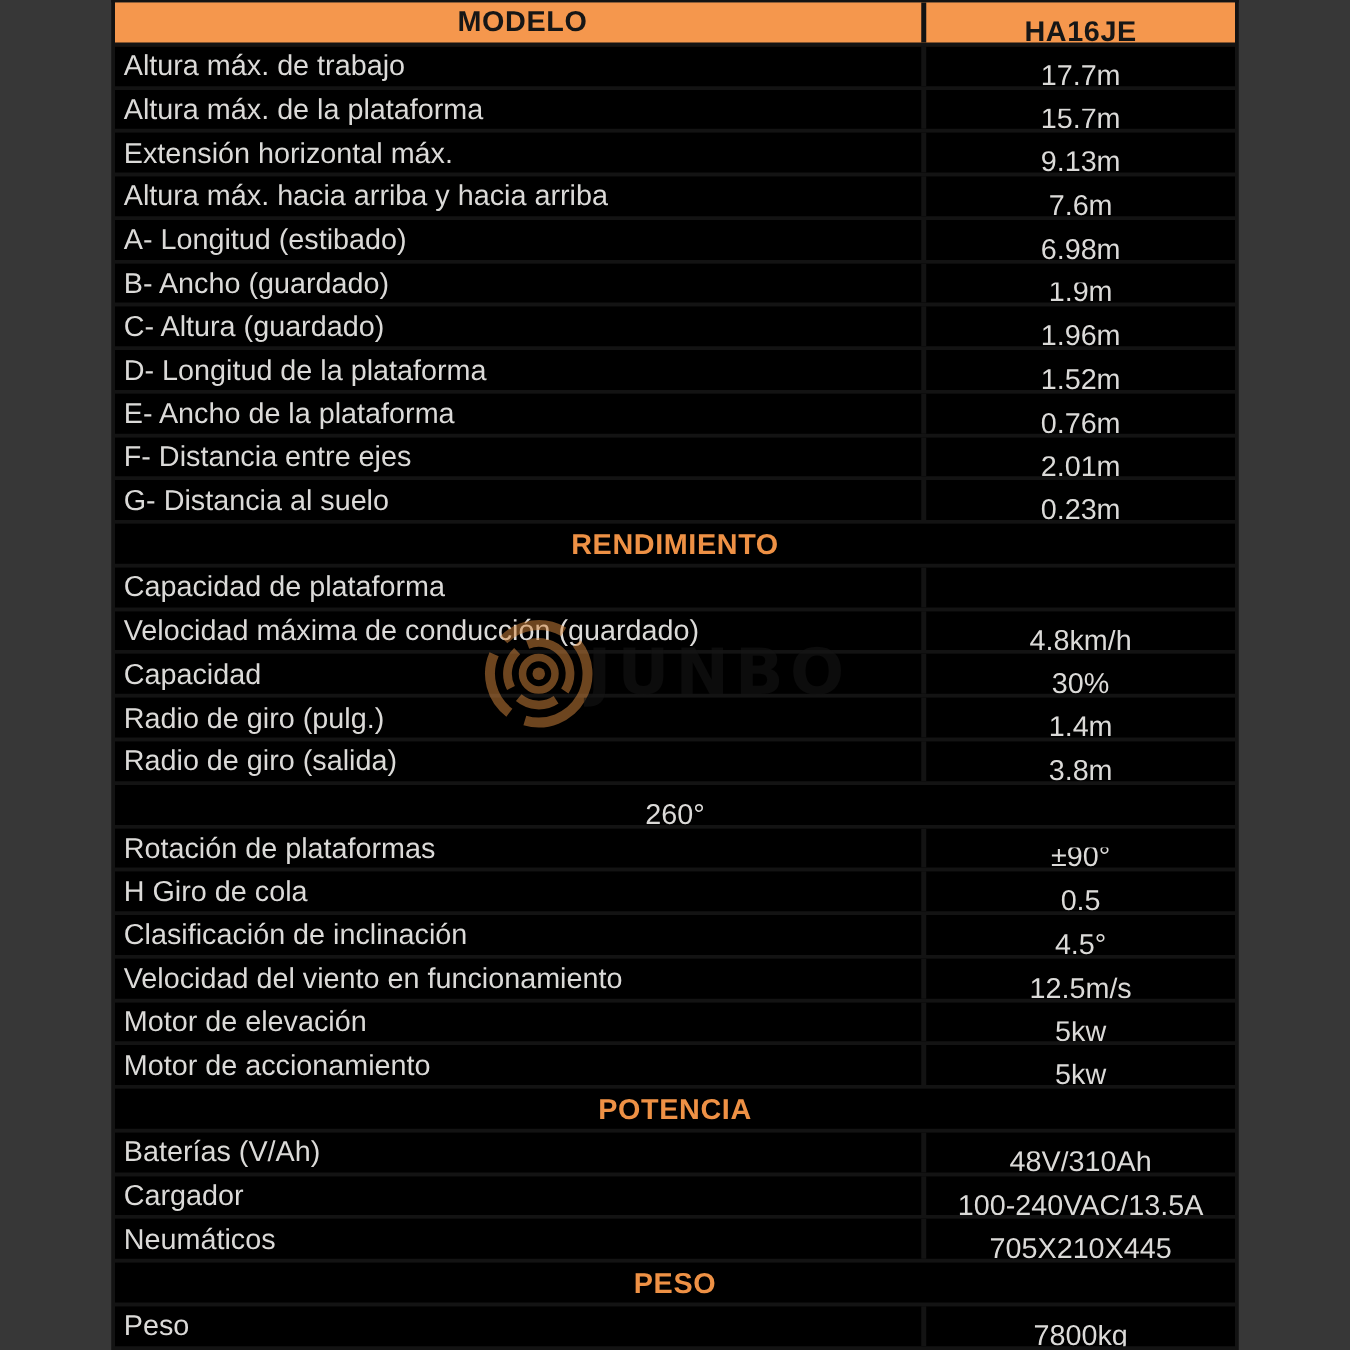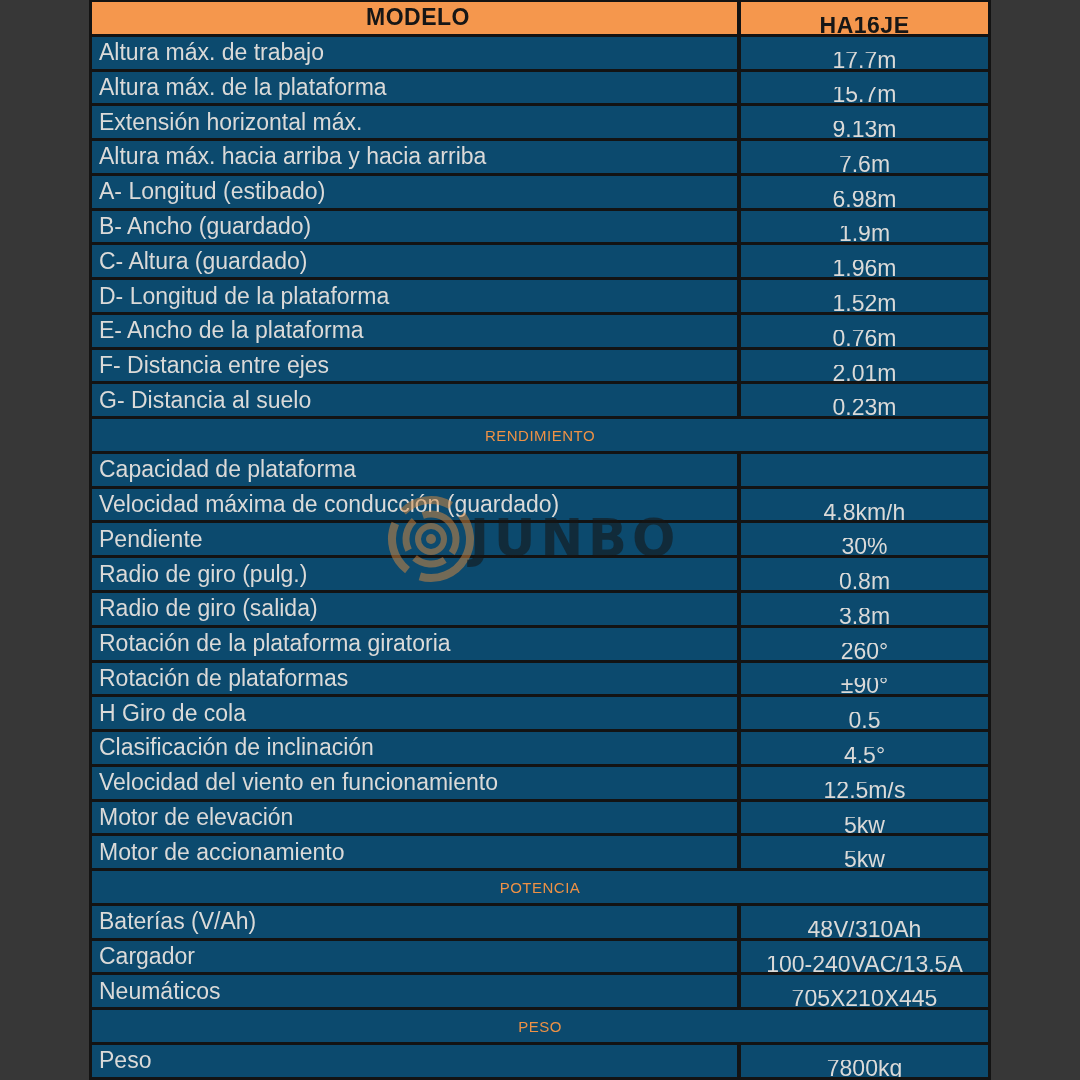--- a/index.html
+++ b/index.html
@@ -16,21 +16,21 @@
     left: 89px; top: 0;
     width: 902px;
     border-left: 3px solid #131313;
     border-right: 3px solid #131313;
     border-top: 2px solid #131313;
   }
   .row {
     height: 34.77px;
     display: flex;
     align-items: stretch;
-    background: #0c4a6e;
+    background: #000000;
     border-bottom: 3px solid #131313;
   }
   .header-row { background: #F5974D; }
   .header-row .cell {
     color: #161616;
     font-weight: bold;
     font-size: 23px;
     justify-content: center;
     letter-spacing: 0.5px;
   }
@@ -53,22 +53,22 @@
     justify-content: center;
     margin-top: 15px;
   }
   .section-row { justify-content: center; }
   .section-title {
     display: flex;
     align-items: center;
     justify-content: center;
     width: 100%;
     color: #EE9145;
-    font-weight: normal;
-    font-size: 15px;
+    font-weight: bold;
+    font-size: 23px;
     letter-spacing: 0.5px;
   }
 
   
   .watermark {
     position: absolute;
     left: 0; top: 0; width: 1080px; height: 760px;
     pointer-events: none;
     border-radius: 27px;
   }
@@ -147,33 +147,32 @@
           <div class="section-title">RENDIMIENTO</div>
         </div>
         <div class="row data-row">
           <div class="cell label-cell">Capacidad de plataforma</div>
         </div>
         <div class="row data-row">
           <div class="cell label-cell">Velocidad máxima de conducción (guardado)</div>
           <div class="cell value-cell">4.8km/h</div>
         </div>
         <div class="row data-row">
-          <div class="cell label-cell">Pendiente</div>
+          <div class="cell label-cell">Capacidad</div>
           <div class="cell value-cell">30%</div>
         </div>
         <div class="row data-row">
           <div class="cell label-cell">Radio de giro (pulg.)</div>
-          <div class="cell value-cell">0.8m</div>
+          <div class="cell value-cell">1.4m</div>
         </div>
         <div class="row data-row">
           <div class="cell label-cell">Radio de giro (salida)</div>
           <div class="cell value-cell">3.8m</div>
         </div>
         <div class="row data-row">
-          <div class="cell label-cell">Rotación de la plataforma giratoria</div>
           <div class="cell value-cell">260°</div>
         </div>
         <div class="row data-row">
           <div class="cell label-cell">Rotación de plataformas</div>
           <div class="cell value-cell">±90°</div>
         </div>
         <div class="row data-row">
           <div class="cell label-cell">H Giro de cola</div>
           <div class="cell value-cell">0.5</div>
         </div>

